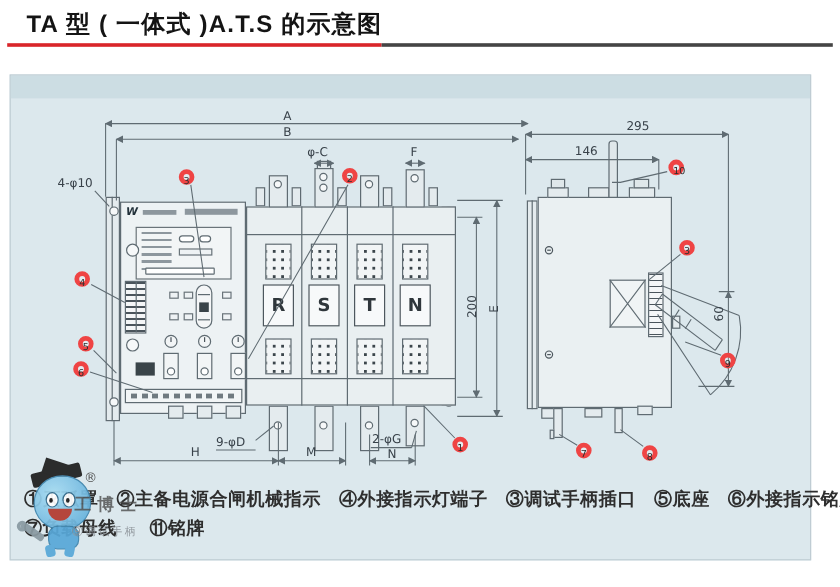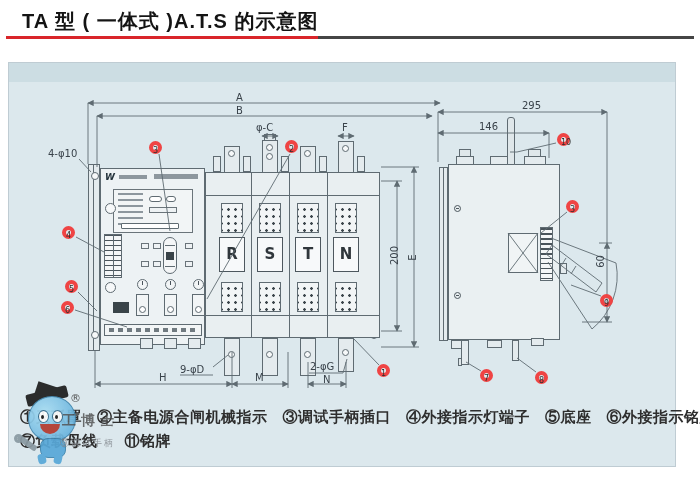--- a/index.html
+++ b/index.html
@@ -250,22 +250,22 @@
   <div class="co" style="left:377px;top:364px;">1</div>
   <div class="co" style="left:557px;top:133px;">10</div>
   <div class="co" style="left:566px;top:200px;">3</div>
   <div class="co" style="left:600px;top:294px;">9</div>
   <div class="co" style="left:480px;top:369px;">7</div>
   <div class="co" style="left:535px;top:371px;">8</div>
 
   <div class="legend-row" style="top:408px;gap:15px;">
     <span>①灭弧罩</span>
     <span>②主备电源合闸机械指示</span>
+    <span>④外接指示灯端子</span>
     <span>③调试手柄插口</span>
-    <span>④外接指示灯端子</span>
     <span>⑤底座</span>
     <span>⑥外接指示铭牌</span>
   </div>
   <div class="legend-row" style="top:432px;gap:27px;">
     <span>⑦负载母线</span>
     <span>⑪铭牌</span>
   </div>
 
   <div class="wm" style="left:14px;top:386px;width:115px;height:82px;opacity:0.93;">
     <div class="a" style="left:12px;top:4px;width:42px;height:12px;background:#1e1e1e;transform:rotate(-14deg);border-radius:2px;"></div>

